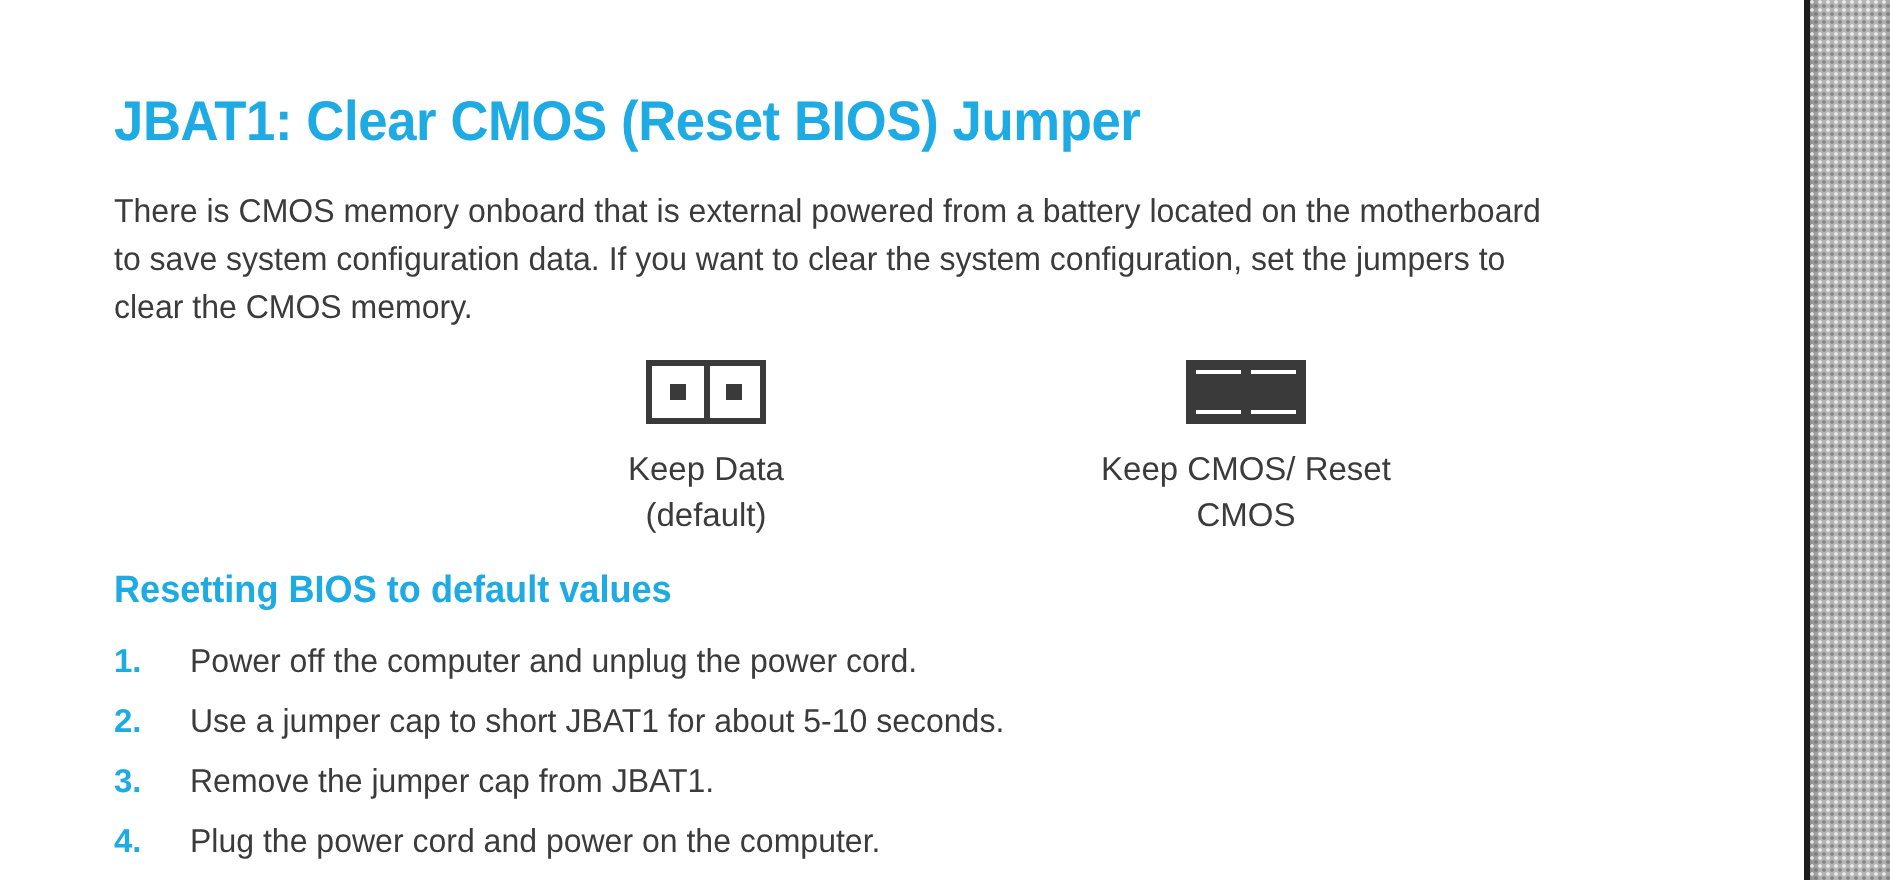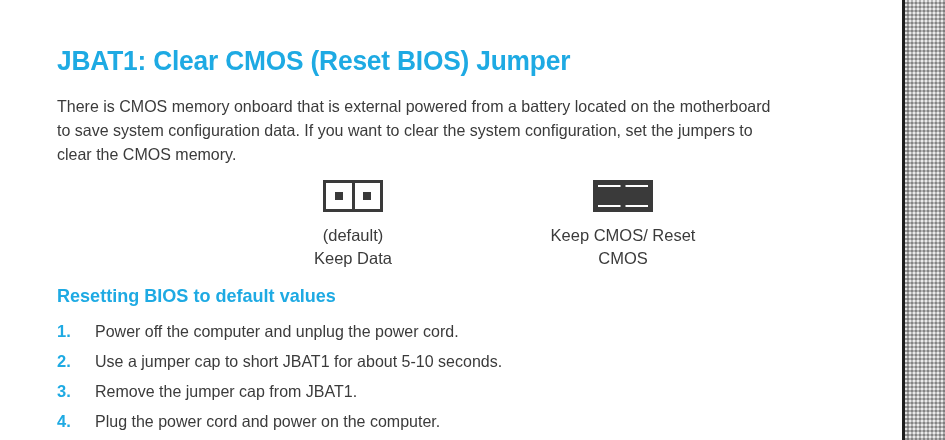--- a/index.html
+++ b/index.html
@@ -210,22 +210,22 @@
           <div class="jumper-open">
             <div class="pin-cell">
               <div class="pin-dot"></div>
             </div>
             <div class="pin-cell">
               <div class="pin-dot"></div>
             </div>
           </div>
         </div>
         <div class="jumper-caption">
+          <div>Keep Data</div>
           <div>(default)</div>
-          <div>Keep Data</div>
         </div>
       </div>
 
       <div class="jumper-block clear">
         <div class="jumper-gfx">
           <div class="jumper-capped">
             <div class="cap-inner"></div>
             <div class="notch top"></div>
             <div class="notch bottom"></div>
           </div>

